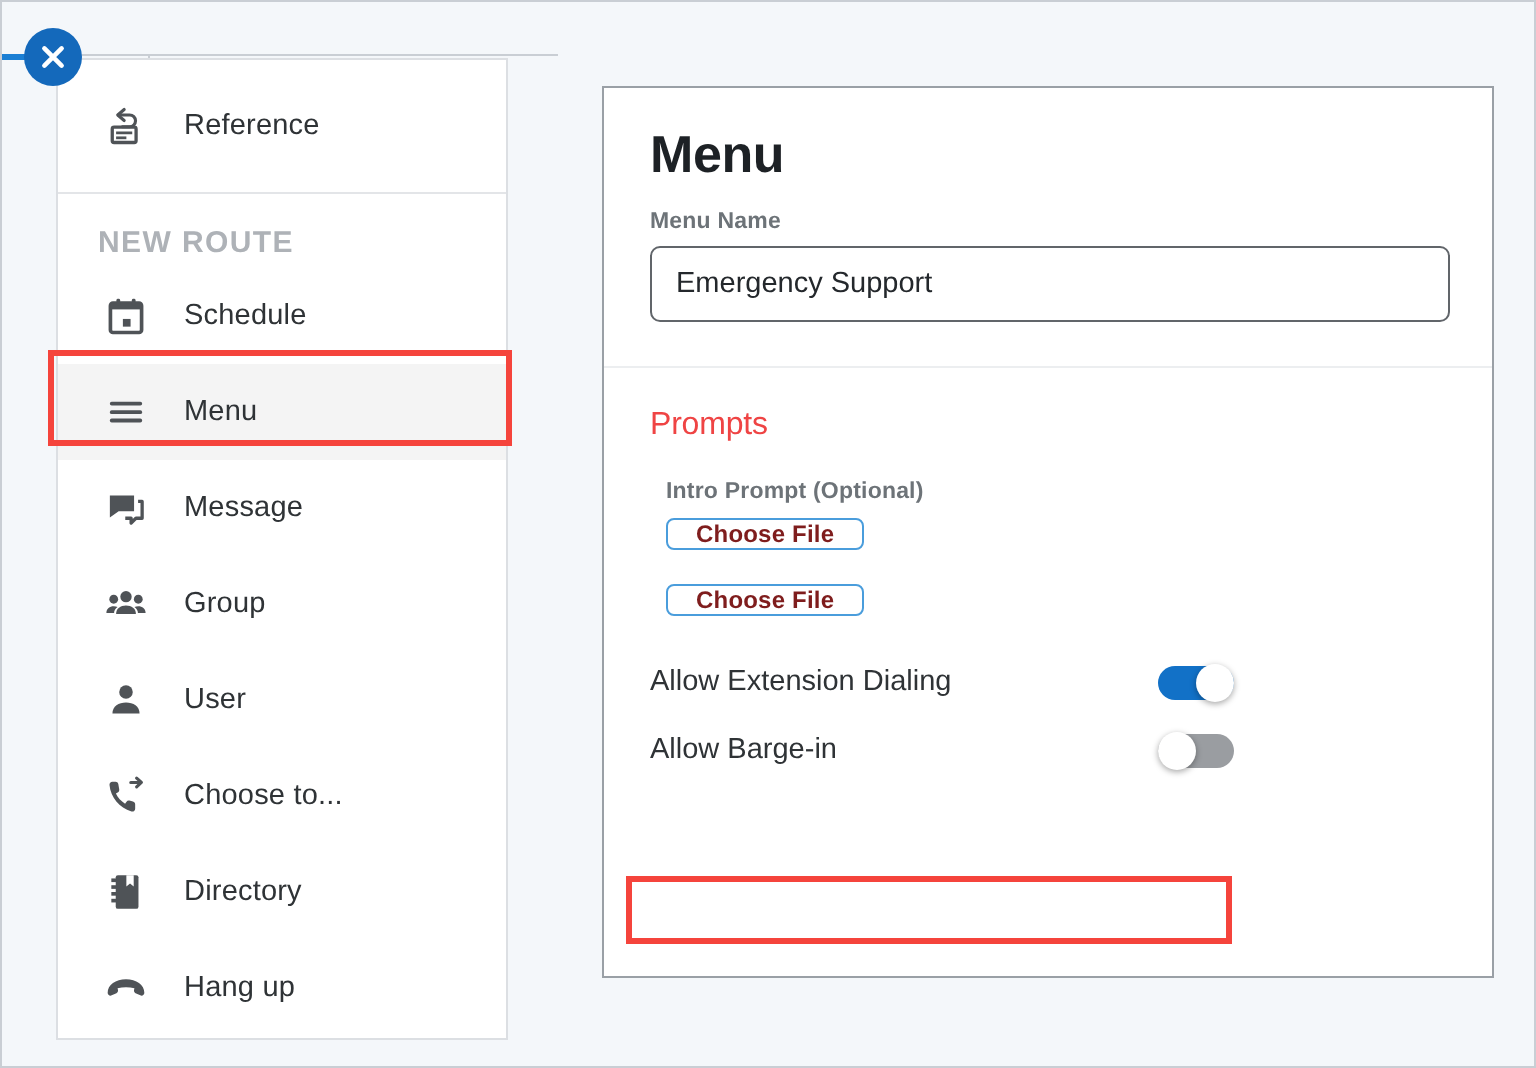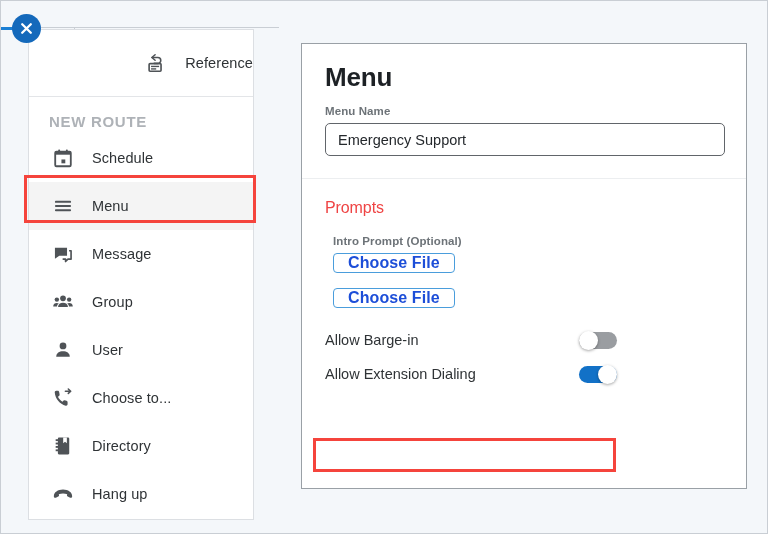--- a/index.html
+++ b/index.html
@@ -91,21 +91,21 @@
     display: flex;
     align-items: center;
     justify-content: center;
     margin-right: 15px;
   }
   .route-item .lbl {
     font-size: 14.5px;
     color: #2f3336;
     letter-spacing: 0.1px;
   }
-  .route-item.reference { height: 66px; justify-content: flex-end; }
+  .route-item.reference { height: 66px; }
   .route-item.selected { background: #f4f4f4; }
 
   .section-divider {
     height: 1px;
     background: #e3e5e8;
     margin: 0;
   }
   .group-header {
     font-size: 15px;
     letter-spacing: 0.7px;
@@ -157,21 +157,21 @@
   }
   .field-label {
     font-size: 11.5px;
     font-weight: bold;
     color: #6d7378;
     margin-bottom: 6px;
     letter-spacing: 0.1px;
   }
   .text-input {
     width: 400px;
-    height: 33px;
+    height: 38px;
     box-sizing: border-box;
     border: 1px solid #61656a;
     border-radius: 5px;
     font-size: 14.5px;
     color: #24282c;
     padding: 0 12px;
     font-family: "Liberation Sans", sans-serif;
     background: #ffffff;
     outline: none;
   }
@@ -183,23 +183,23 @@
   .subsection-title {
     font-size: 16px;
     color: #ef4444;
     padding: 20px 0 18px 0;
     letter-spacing: -0.1px;
   }
   .choose-file {
     display: inline-block;
     border: 1px solid #4a9ddc;
     border-radius: 4px;
-    color: #1d4ed8;
-    background: #ffffff;
-    font-size: 16px;
+    color: #7f1d1d;
+    background: #ffffff;
+    font-size: 12px;
     font-weight: bold;
     padding: 0 14px;
     cursor: pointer;
     font-family: "Liberation Sans", sans-serif;
     letter-spacing: 0.1px;
   }
   .field-block { margin-bottom: 15px; margin-left: 8px; }
 
   .toggle-row {
     display: flex;
@@ -388,34 +388,34 @@
       <div class="field-block">
         <div class="field-label">Intro Prompt (Optional)</div>
         <button class="choose-file">Choose File</button>
       </div>
 
       <div class="field-block">
         <button class="choose-file">Choose File</button>
       </div>
 
       <div class="toggle-row">
+        <span class="t-label">Allow Extension Dialing</span>
+        <span class="switch on">
+          <span class="track"></span>
+          <span class="knob"></span>
+        </span>
+      </div>
+
+      <div class="toggle-row">
         <span class="t-label">Allow Barge-in</span>
         <span class="switch off">
           <span class="track"></span>
           <span class="knob"></span>
         </span>
       </div>
-
-      <div class="toggle-row">
-        <span class="t-label">Allow Extension Dialing</span>
-        <span class="switch on">
-          <span class="track"></span>
-          <span class="knob"></span>
-        </span>
-      </div>
     </div>
 
   </div>
 
   <div class="redbox" id="redbox-menu"></div>
   <div class="redbox" id="redbox-ext"></div>
 
 </div>
 
 </body></html>

